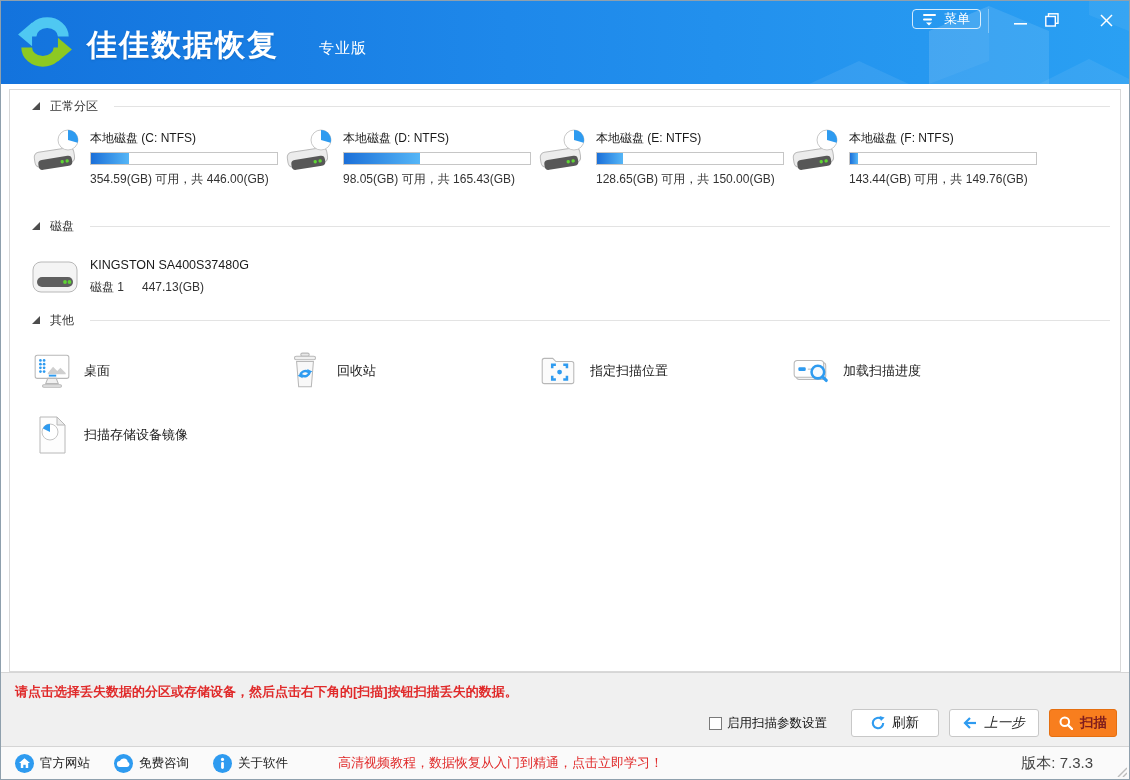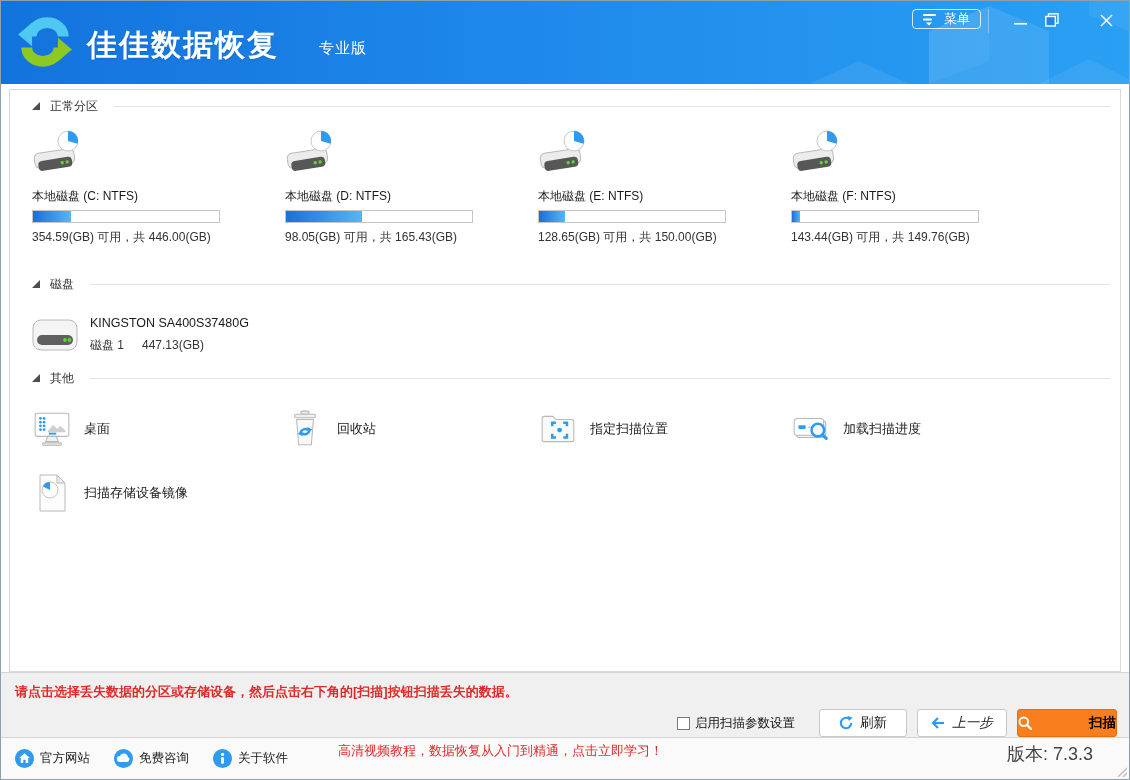--- a/index.html
+++ b/index.html
@@ -43,21 +43,21 @@
     position:absolute; left:8px; right:8px; top:88px; bottom:107px;
     background:#fff; border:1px solid #d9d9d9; padding-top:6px; overflow:hidden;
   }
   .section-title {
     display:flex; align-items:center; margin:0 10px 0 22px; height:20px; gap:10px;
   }
   .tri { width:0; height:0; border-left:8px solid transparent; border-bottom:8px solid #4d4d4d; }
   .section-title .label { font-size:12px; color:#333; white-space:nowrap; }
   .section-title .rule { flex:1; border-top:1px solid #e3e3e3; margin-left:6px; }
   .grid4 { display:grid; grid-template-columns:repeat(4,253px); margin-left:22px; }
-  .part-item { display:flex; gap:6px; margin-top:12px; cursor:pointer;flex-direction:column; }
+  .part-item { display:flex; gap:6px; margin-top:12px; cursor:pointer; }
   .part-icon { width:52px; height:50px; flex:0 0 52px; }
   .part-text { padding-top:2px; }
   .part-label { font-size:12px; color:#1a1a1a; margin-bottom:5px; }
   .bar { width:188px; height:13px; border:1px solid #c6c6c6; background:#fff; margin-bottom:6px; }
   .bar-fill { height:100%; background:linear-gradient(90deg,#1b6fd8,#55b6f7); }
   .part-info { font-size:12px; color:#333; }
   .sec-disks { margin-top:28px; }
   .disk-item { display:flex; gap:12px; margin-top:22px; cursor:pointer; align-items:center; }
   .disk-icon { width:46px; height:32px; flex:0 0 46px; }
   .disk-model { font-size:12.5px; color:#1a1a1a; margin-bottom:7px; }
@@ -76,30 +76,30 @@
   .controls { position:absolute; right:12px; bottom:9px; display:flex; align-items:center; gap:10px; }
   .chk-group { display:flex; align-items:center; gap:5px; margin-right:14px; cursor:pointer; }
   .chk-box { width:13px; height:13px; border:1px solid #7a7a7a; background:#fff; }
   .chk-label { font-size:12.5px; color:#111; }
   .btn {
     height:28px; border:1px solid #c8c8c8; border-radius:3px; background:#fff;
     display:flex; align-items:center; justify-content:center; gap:7px;
     font-size:13.5px; color:#222; cursor:pointer;
   }
   .btn.refresh { width:88px; } .btn.back { width:90px;font-style:italic; }
-  .btn.scan { width:100px; background:#f87e1e; border-color:#e56f10; color:#000000; font-weight:bold;justify-content:space-between; }
+  .btn.scan { width:68px; background:#f87e1e; border-color:#e56f10; color:#7f1d1d; font-weight:bold; }
   
   .footer {
-    position:absolute; left:0; right:0; bottom:0; height:42px;
+    position:absolute; left:0; right:0; bottom:0; height:33px;
     background:#fafafa; border-top:1px solid #d5d5d5;
-    display:flex; padding:4px 14px;
+    display:flex; align-items:center; padding:4px 14px;
   }
   .flink { display:flex; align-items:center; gap:6px; margin-right:24px; font-size:12.5px; color:#222; cursor:pointer; }
   .promo { font-size:13px; font-weight:normal; color:#e02a2a; margin-left:26px; }
-  .version { margin-left:auto; margin-right:22px; font-size:18px; color:#444; }
+  .version { margin-left:auto; margin-right:22px; font-size:15px; color:#444; }
   .grip { position:absolute; right:2px; bottom:2px; }
 </style>
 </head>
 <body>
 
 <div class="window">
 
   <div class="header">
     <svg class="header-cubes" viewBox="0 0 340 83">
       <polygon points="140,83 140,30 200,5 260,30 260,83" fill="rgba(255,255,255,0.10)"></polygon>

